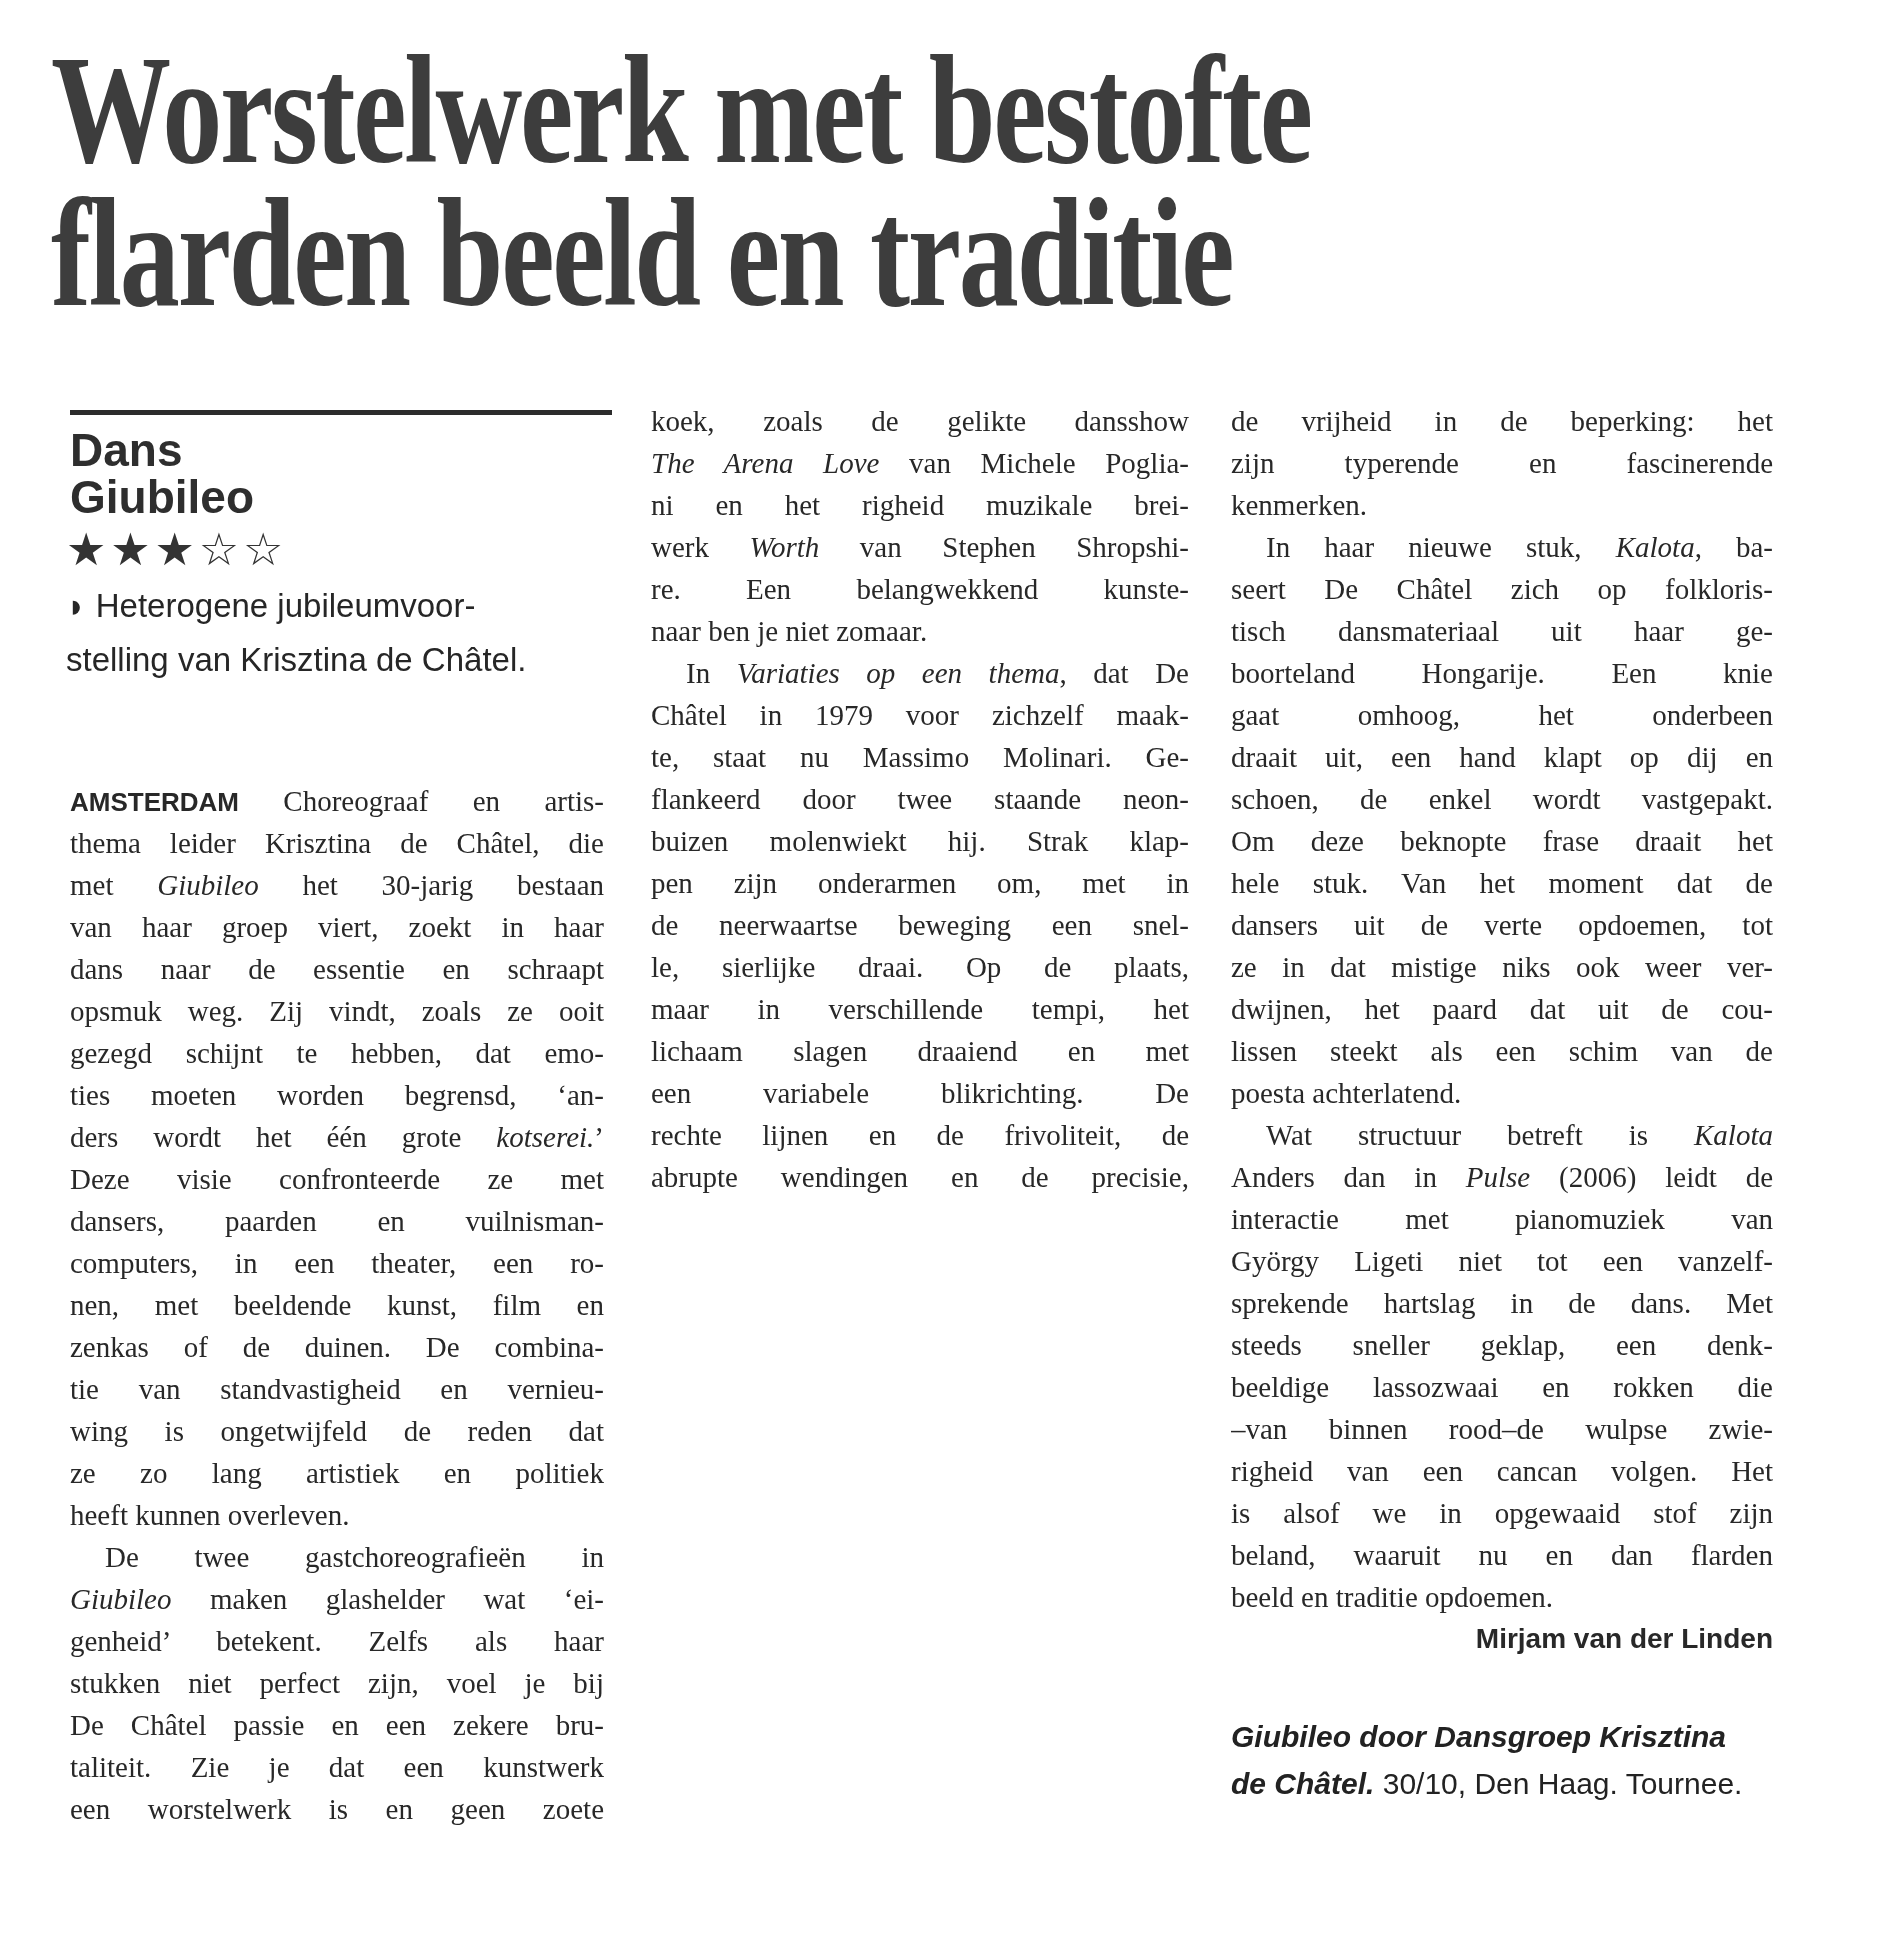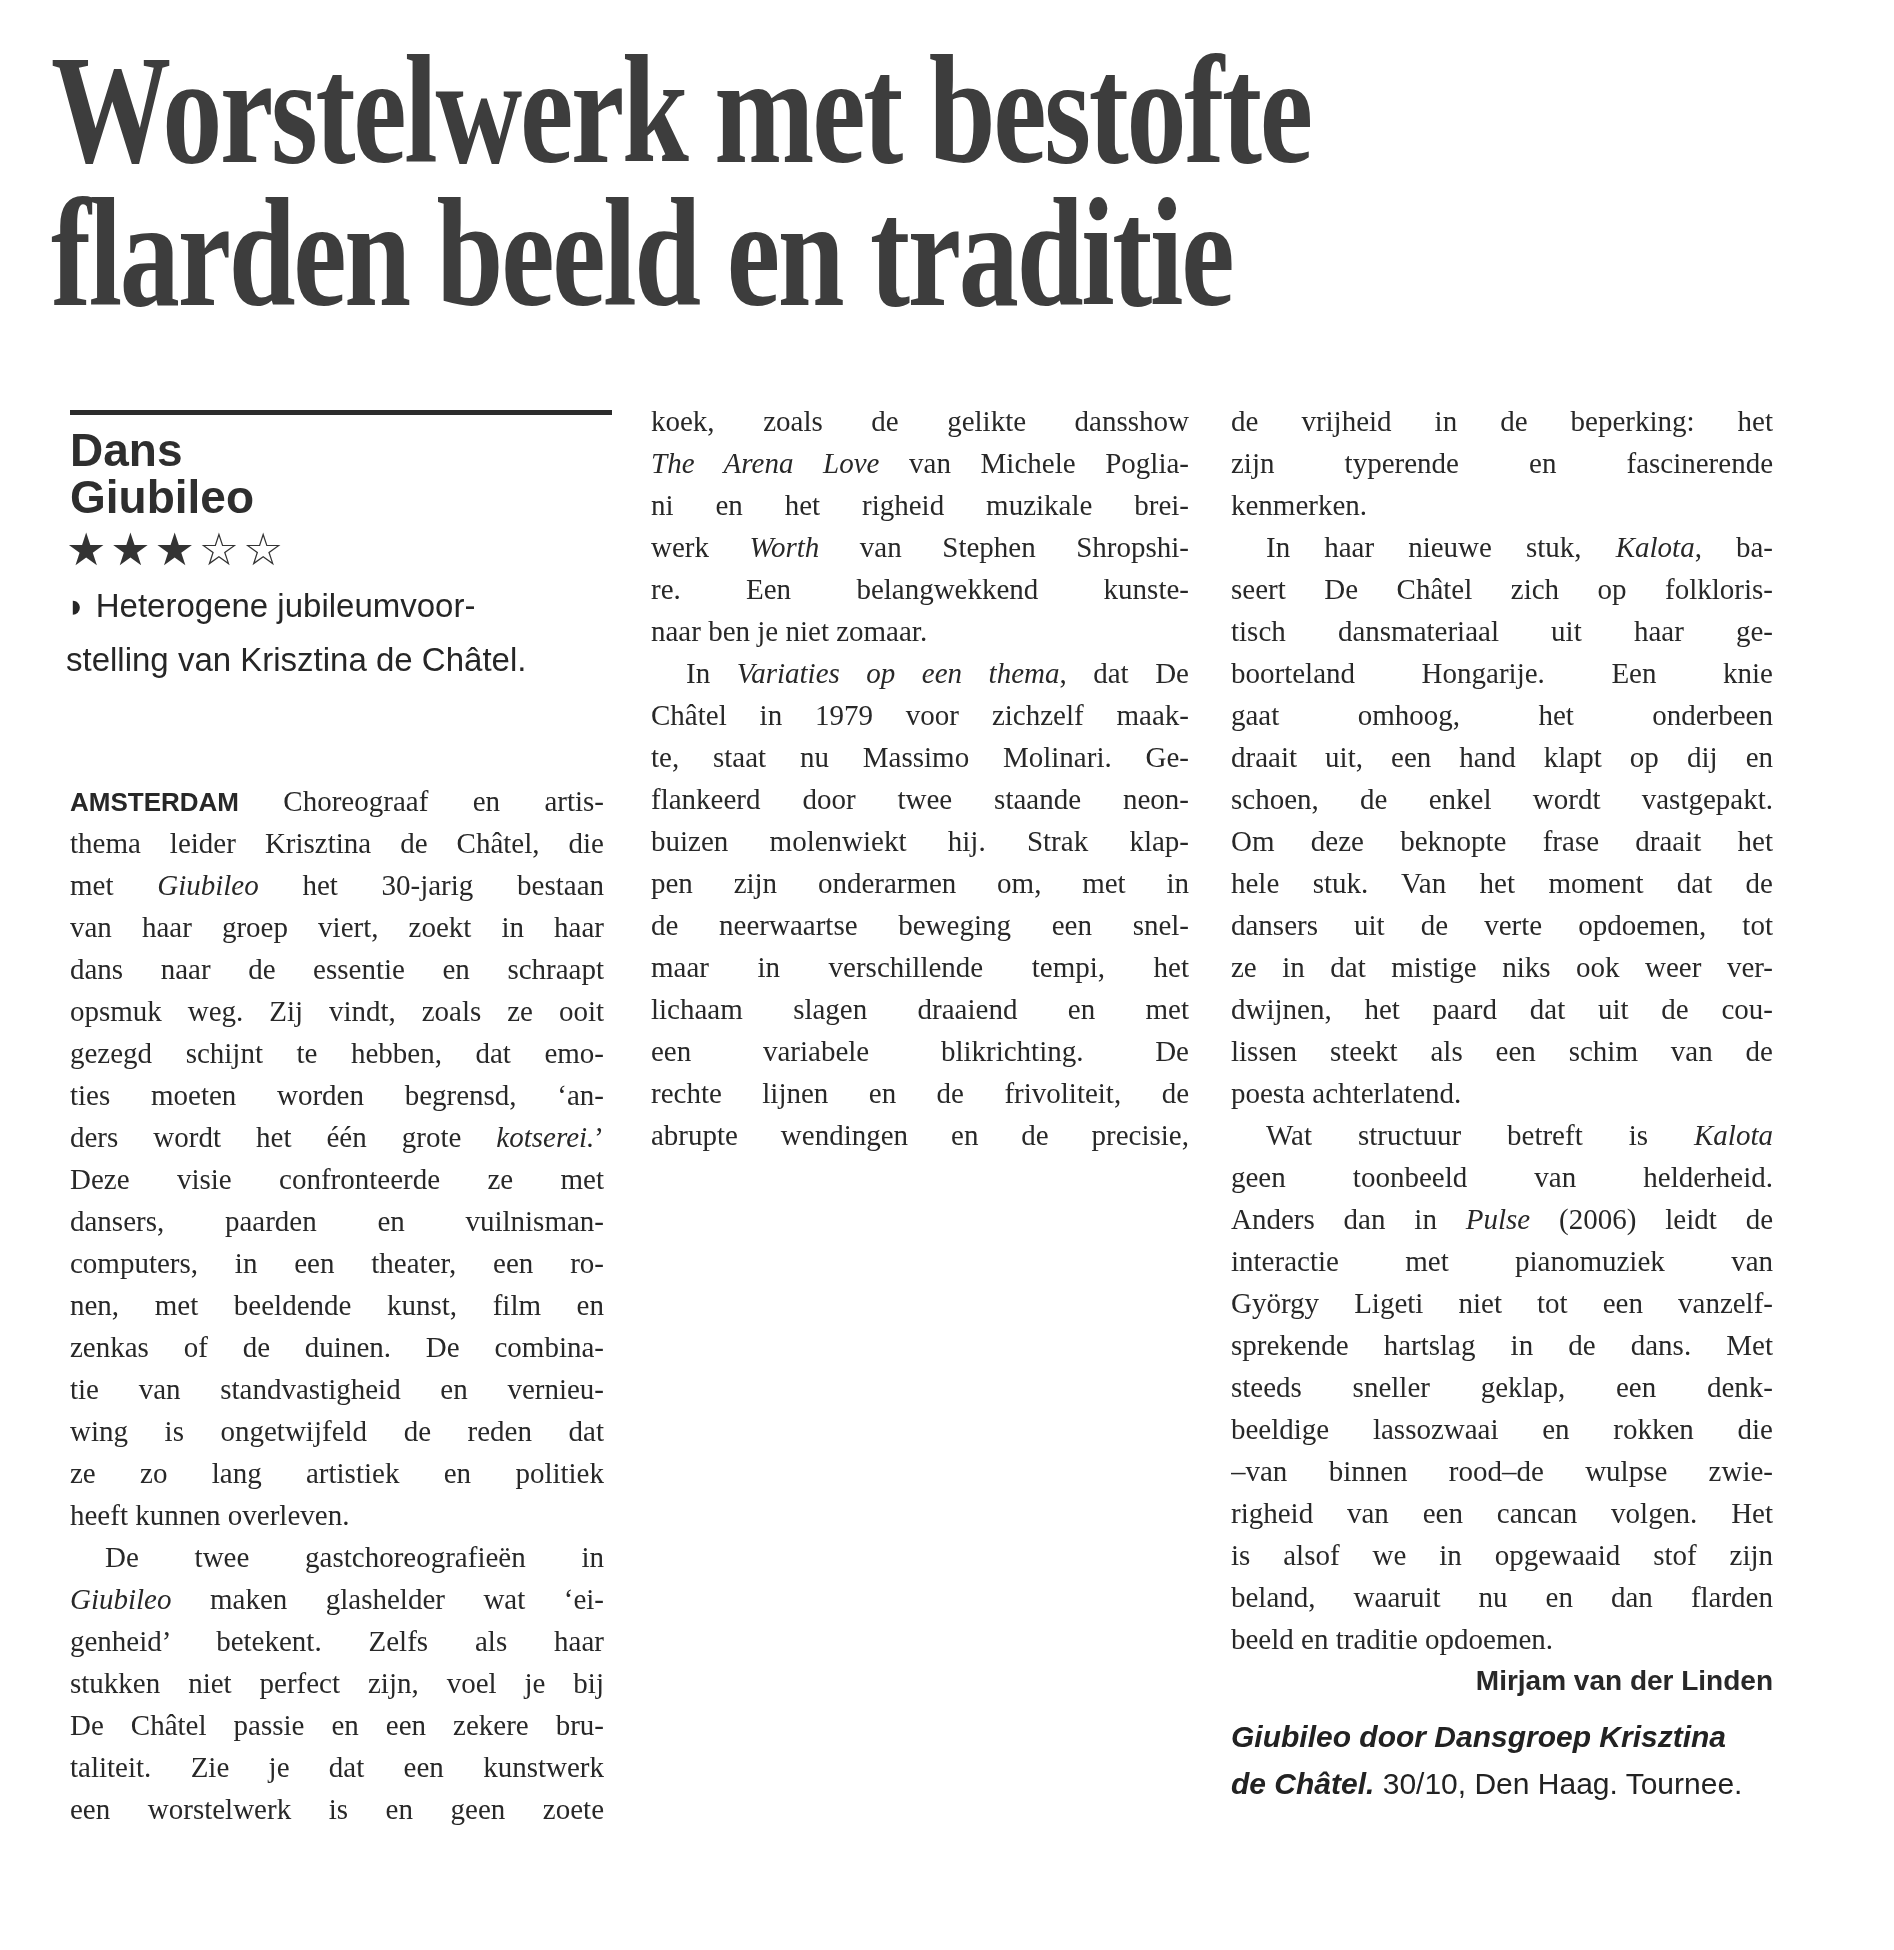--- a/index.html
+++ b/index.html
@@ -113,20 +113,21 @@
       <div class="line"><span class="seg-r">werk </span><span class="seg-i">Worth</span><span class="seg-r"> van Stephen Shropshi-</span></div>
       <div class="line"><span class="seg-r">re. Een belangwekkend kunste-</span></div>
       <div class="line end"><span class="seg-r">naar ben je niet zomaar.</span></div>
       <div class="line indent"><span class="seg-r">In </span><span class="seg-i">Variaties op een thema</span><span class="seg-r">, dat De</span></div>
       <div class="line"><span class="seg-r">Châtel in 1979 voor zichzelf maak-</span></div>
       <div class="line"><span class="seg-r">te, staat nu Massimo Molinari. Ge-</span></div>
       <div class="line"><span class="seg-r">flankeerd door twee staande neon-</span></div>
       <div class="line"><span class="seg-r">buizen molenwiekt hij. Strak klap-</span></div>
       <div class="line"><span class="seg-r">pen zijn onderarmen om, met in</span></div>
       <div class="line"><span class="seg-r">de neerwaartse beweging een snel-</span></div>
+      <div class="line"><span class="seg-r">le, sierlijke draai. Op de plaats,</span></div>
       <div class="line"><span class="seg-r">maar in verschillende tempi, het</span></div>
       <div class="line"><span class="seg-r">lichaam slagen draaiend en met</span></div>
       <div class="line"><span class="seg-r">een variabele blikrichting. De</span></div>
       <div class="line"><span class="seg-r">rechte lijnen en de frivoliteit, de</span></div>
       <div class="line"><span class="seg-r">abrupte wendingen en de precisie,</span></div>
     </div>
   <div class="col col-right">
       <div class="line"><span class="seg-r">de vrijheid in de beperking: het</span></div>
       <div class="line"><span class="seg-r">zijn typerende en fascinerende</span></div>
       <div class="line end"><span class="seg-r">kenmerken.</span></div>
@@ -138,21 +139,20 @@
       <div class="line"><span class="seg-r">draait uit, een hand klapt op dij en</span></div>
       <div class="line"><span class="seg-r">schoen, de enkel wordt vastgepakt.</span></div>
       <div class="line"><span class="seg-r">Om deze beknopte frase draait het</span></div>
       <div class="line"><span class="seg-r">hele stuk. Van het moment dat de</span></div>
       <div class="line"><span class="seg-r">dansers uit de verte opdoemen, tot</span></div>
       <div class="line"><span class="seg-r">ze in dat mistige niks ook weer ver-</span></div>
       <div class="line"><span class="seg-r">dwijnen, het paard dat uit de cou-</span></div>
       <div class="line"><span class="seg-r">lissen steekt als een schim van de</span></div>
       <div class="line end"><span class="seg-r">poesta achterlatend.</span></div>
       <div class="line indent"><span class="seg-r">Wat structuur betreft is </span><span class="seg-i">Kalota</span></div>
-      <div class="line"><span class="seg-r">geen toonbeeld van helderheid.</span></div>
       <div class="line"><span class="seg-r">Anders dan in </span><span class="seg-i">Pulse</span><span class="seg-r"> (2006) leidt de</span></div>
       <div class="line"><span class="seg-r">interactie met pianomuziek van</span></div>
       <div class="line"><span class="seg-r">György Ligeti niet tot een vanzelf-</span></div>
       <div class="line"><span class="seg-r">sprekende hartslag in de dans. Met</span></div>
       <div class="line"><span class="seg-r">steeds sneller geklap, een denk-</span></div>
       <div class="line"><span class="seg-r">beeldige lassozwaai en rokken die</span></div>
       <div class="line"><span class="seg-r">–van binnen rood–de wulpse zwie-</span></div>
       <div class="line"><span class="seg-r">righeid van een cancan volgen. Het</span></div>
       <div class="line"><span class="seg-r">is alsof we in opgewaaid stof zijn</span></div>
       <div class="line"><span class="seg-r">beland, waaruit nu en dan flarden</span></div>

